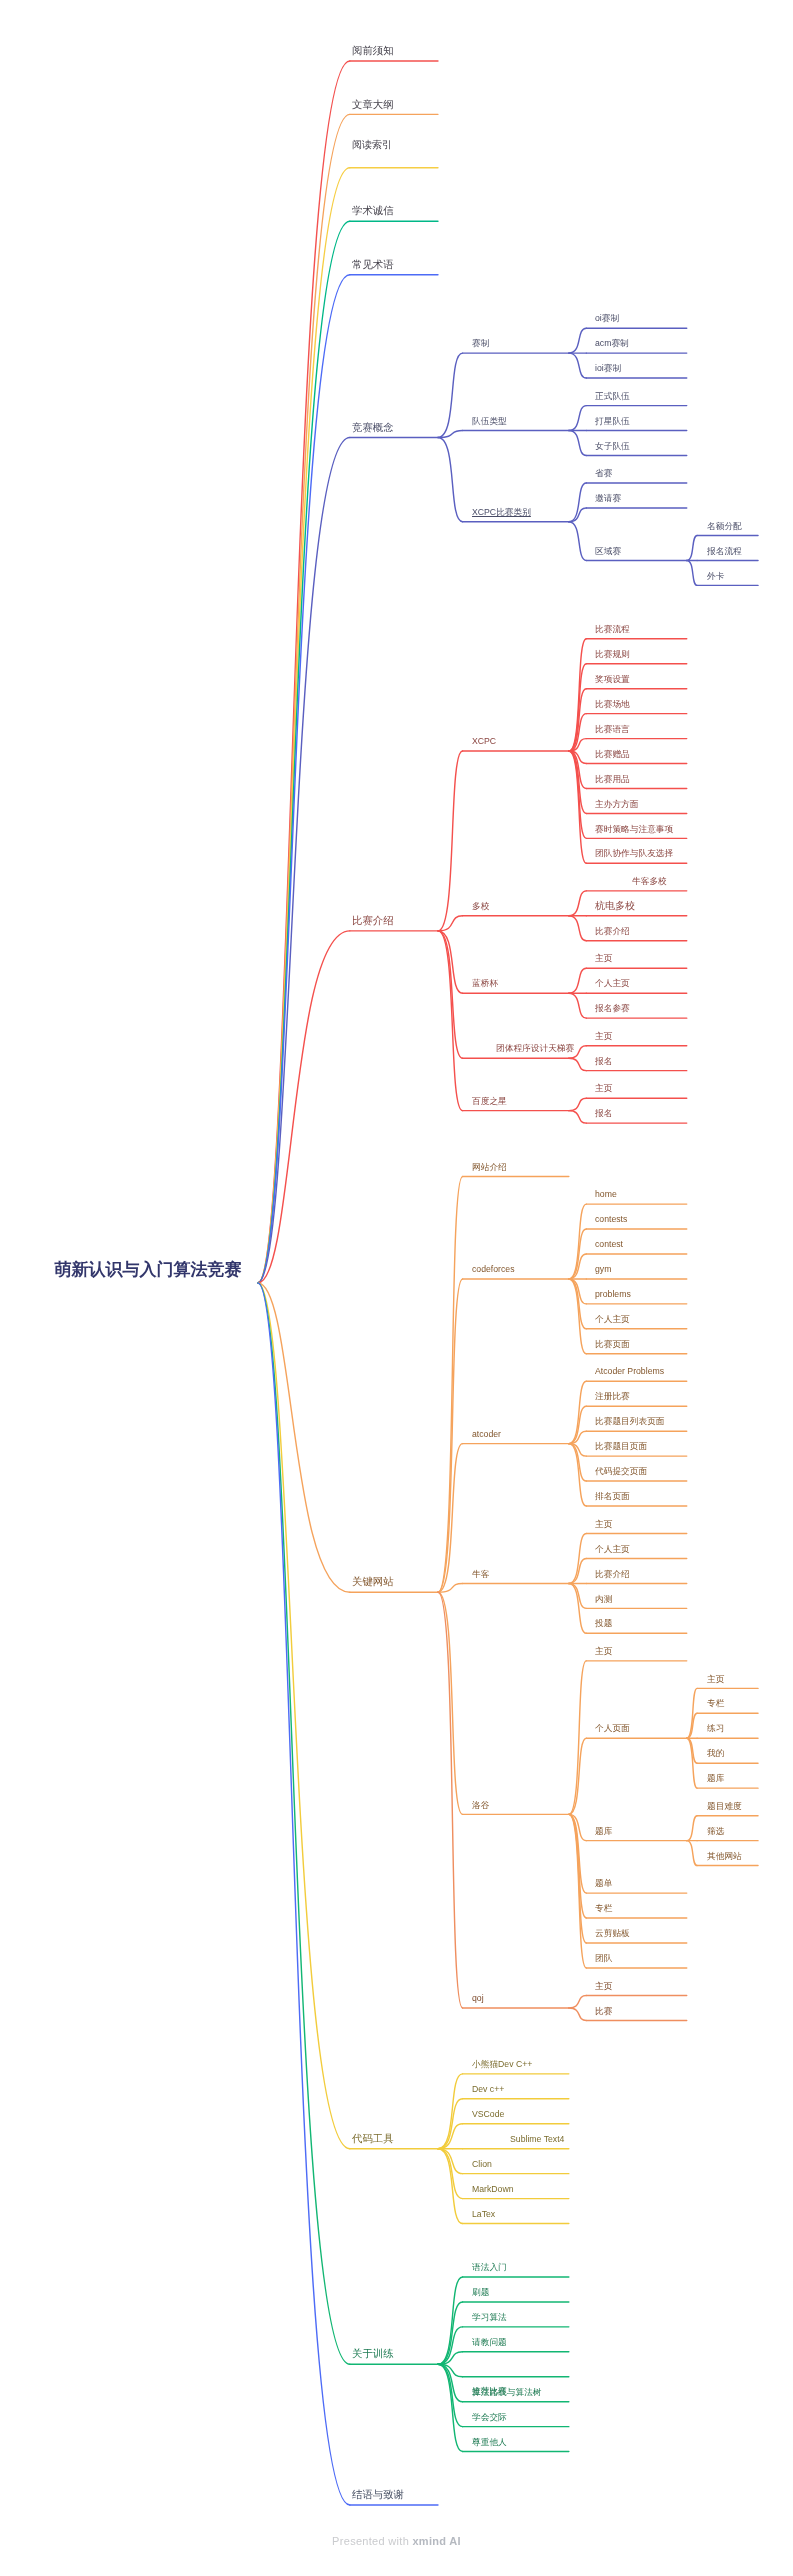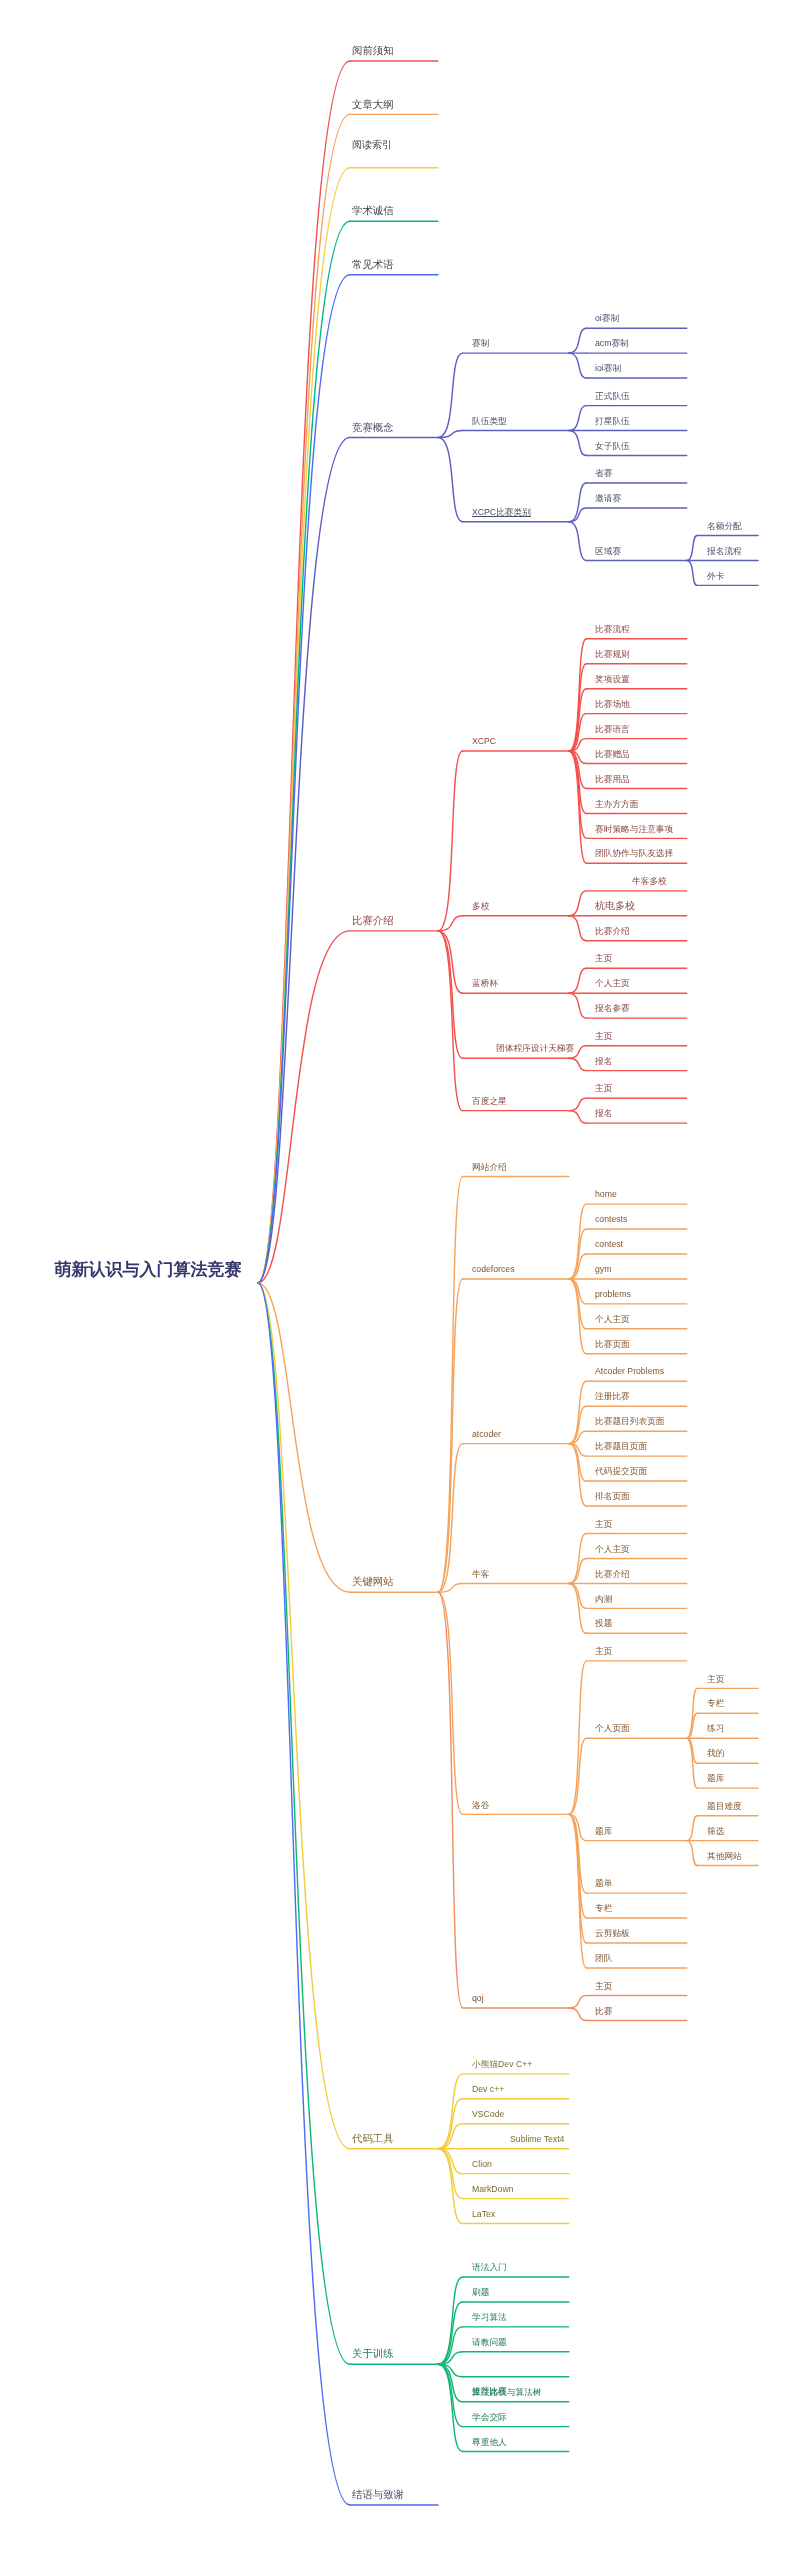--- a/index.html
+++ b/index.html
@@ -236,20 +236,23 @@
       <path d="M 714 3668.5 H 878" fill="none" stroke="#12b673" stroke-width="2.2" stroke-linecap="round"></path>
       <path d="M 676 3649.25 C 706.4 3649.25 691.2 3707 714 3707" fill="none" stroke="#12b673" stroke-width="2.2" stroke-linecap="round"></path>
       <path d="M 714 3707 H 878" fill="none" stroke="#12b673" stroke-width="2.2" stroke-linecap="round"></path>
       <path d="M 676 3649.25 C 706.4 3649.25 691.2 3745.5 714 3745.5" fill="none" stroke="#12b673" stroke-width="2.2" stroke-linecap="round"></path>
       <path d="M 714 3745.5 H 878" fill="none" stroke="#12b673" stroke-width="2.2" stroke-linecap="round"></path>
       <path d="M 676 3649.25 C 706.4 3649.25 691.2 3784 714 3784" fill="none" stroke="#12b673" stroke-width="2.2" stroke-linecap="round"></path>
       <path d="M 714 3784 H 878" fill="none" stroke="#12b673" stroke-width="2.2" stroke-linecap="round"></path>
       <path d="M 540 3866.5 H 676" fill="none" stroke="#4d6bf6" stroke-width="2.2" stroke-linecap="round"></path>
     </svg>
   <div class="root-label" id="rootLabel" style="left: 51px; width: 194px; top: 1258px;">萌新认识与入门算法竞赛</div>
+  <div class="footer">
+    <span>Presented with </span><span class="brand">xmind AI</span>
+  </div>
 <div class="node-label" style="left: 352px; top: 44px; font-size: 10.4px; color: rgb(69, 66, 76);">阅前须知</div>
     <div class="node-label" style="left: 352px; top: 98px; font-size: 10.4px; color: rgb(69, 66, 76);">文章大纲</div>
     <div class="node-label" style="left: 352px; top: 138px; font-size: 10px; color: rgb(69, 66, 76);">阅读索引</div>
     <div class="node-label" style="left: 352px; top: 204px; font-size: 10.4px; color: rgb(69, 66, 76);">学术诚信</div>
     <div class="node-label" style="left: 352px; top: 258px; font-size: 10.4px; color: rgb(69, 66, 76);">常见术语</div>
     <div class="node-label" style="left: 352px; top: 421px; font-size: 10.4px; color: rgb(73, 76, 102);">竞赛概念</div>
     <div class="node-label" style="left: 472px; top: 336px; font-size: 8.7px; color: rgb(73, 76, 102);">赛制</div>
     <div class="node-label" style="left: 595px; top: 311px; font-size: 8.7px; color: rgb(73, 76, 102);">oi赛制</div>
     <div class="node-label" style="left: 595px; top: 336px; font-size: 8.7px; color: rgb(73, 76, 102);">acm赛制</div>
     <div class="node-label" style="left: 595px; top: 361px; font-size: 8.7px; color: rgb(73, 76, 102);">ioi赛制</div>

